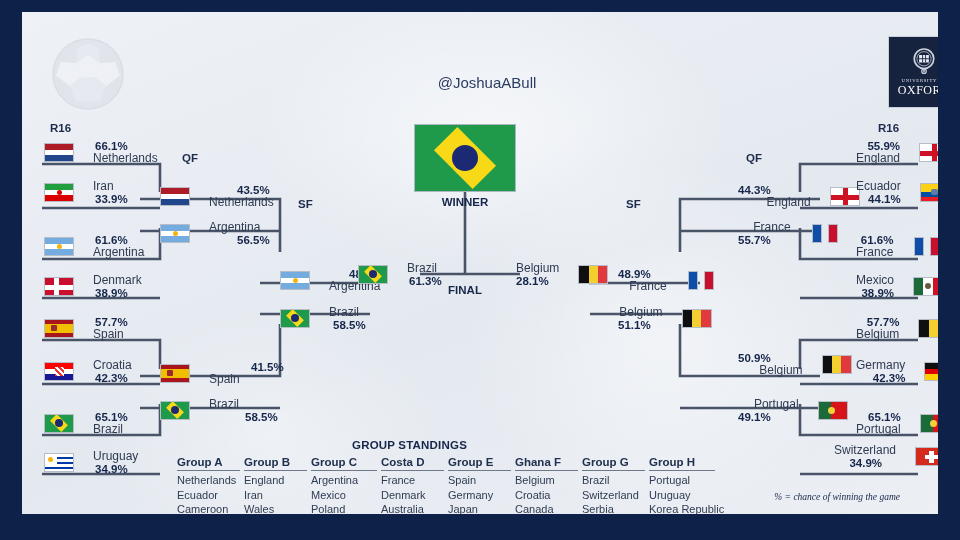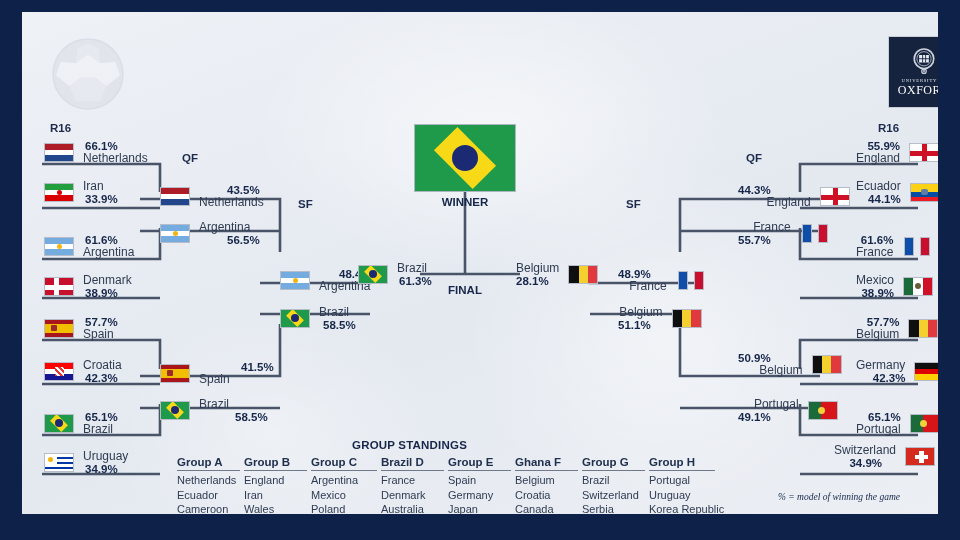--- a/index.html
+++ b/index.html
@@ -47,21 +47,21 @@
   .oxlogo .l1 { color:#e6e9ef; font-size:4.6px; letter-spacing:.8px; font-family:"Liberation Serif",serif; }
   .oxlogo .l2 { color:#ffffff; font-size:12px; letter-spacing:.5px; font-family:"Liberation Serif",serif; }
 
   
   .rl { position:absolute; font-size:11.5px; font-weight:bold; color:#1c2b4d; }
 
   
   #lines { position:absolute; left:0; top:0; width:916px; height:516px; pointer-events:none; }
 
   
-  .team { position:absolute; display:flex; align-items:center; gap:9px; white-space:nowrap; }
+  .team { position:absolute; display:flex; align-items:center; gap:19px; white-space:nowrap; }
   .team.rt { flex-direction:row-reverse; }
   .tx { display:flex; flex-direction:column; line-height:1.05; }
   .tx.ra { align-items:flex-end; }
   .pct { font-size:11.5px; font-weight:bold; color:#16264a; }
   .nm  { font-size:12px; color:#2f3b52; }
 
   
   .tx.p-left  .pct { align-self:flex-start; padding-left:2px; }
 
   
@@ -107,20 +107,21 @@
     <svg class="ball" viewBox="0 0 100 100">
       <circle cx="50" cy="50" r="46" fill="#d4d9e1"></circle>
       <polygon points="50,24 66,36 60,55 40,55 34,36" fill="#f1f3f7"></polygon>
       <polygon points="50,10 64,16 66,36 50,24 34,36 36,16" fill="#dfe3ea"></polygon>
       <polygon points="66,36 86,34 92,52 74,66 60,55" fill="#f1f3f7"></polygon>
       <polygon points="34,36 14,34 8,52 26,66 40,55" fill="#f1f3f7"></polygon>
       <polygon points="40,55 60,55 74,66 66,86 34,86 26,66" fill="#dfe3ea"></polygon>
       <circle cx="50" cy="50" r="46" fill="none" stroke="#c3c9d4" stroke-width="2"></circle>
     </svg>
 
+    <div class="handle">@JoshuaABull</div>
 
     <div class="oxlogo">
       <svg class="crest" viewBox="0 0 40 40">
         <circle cx="20" cy="17" r="13" fill="none" stroke="#cdd3de" stroke-width="2.2"></circle>
         <circle cx="20" cy="17" r="9.5" fill="none" stroke="#cdd3de" stroke-width="1"></circle>
         <rect x="13.5" y="12" width="13" height="10" fill="#e9ecf2"></rect>
         <rect x="17.6" y="12" width="1.2" height="10" fill="#16233f"></rect>
         <rect x="21.6" y="12" width="1.2" height="10" fill="#16233f"></rect>
         <rect x="13.5" y="16.4" width="13" height="1.2" fill="#16233f"></rect>
         <path d="M20 30 v5" stroke="#cdd3de" stroke-width="2"></path>
@@ -619,21 +620,21 @@
       <div class="grp wide">
         <h4>Group C</h4>
         <ul>
           <li>Argentina</li>
           <li>Mexico</li>
           <li>Poland</li>
           <li>Saudi Arabia</li>
         </ul>
       </div>
       <div class="grp">
-        <h4>Brazil D</h4>
+        <h4>Costa D</h4>
         <ul>
           <li>France</li>
           <li>Denmark</li>
           <li>Australia</li>
           <li>Tunisia</li>
         </ul>
       </div>
       <div class="grp">
         <h4>Group E</h4>
         <ul>
@@ -665,17 +666,17 @@
         <h4>Group H</h4>
         <ul>
           <li>Portugal</li>
           <li>Uruguay</li>
           <li>Korea Republic</li>
           <li>Ghana</li>
         </ul>
       </div>
     </div>
 
-    <div class="footnote">% = model of winning the game</div>
+    <div class="footnote">% = chance of winning the game</div>
   </div>
 
   <div class="bottombar"></div>
 </div>
 
 </body></html>

